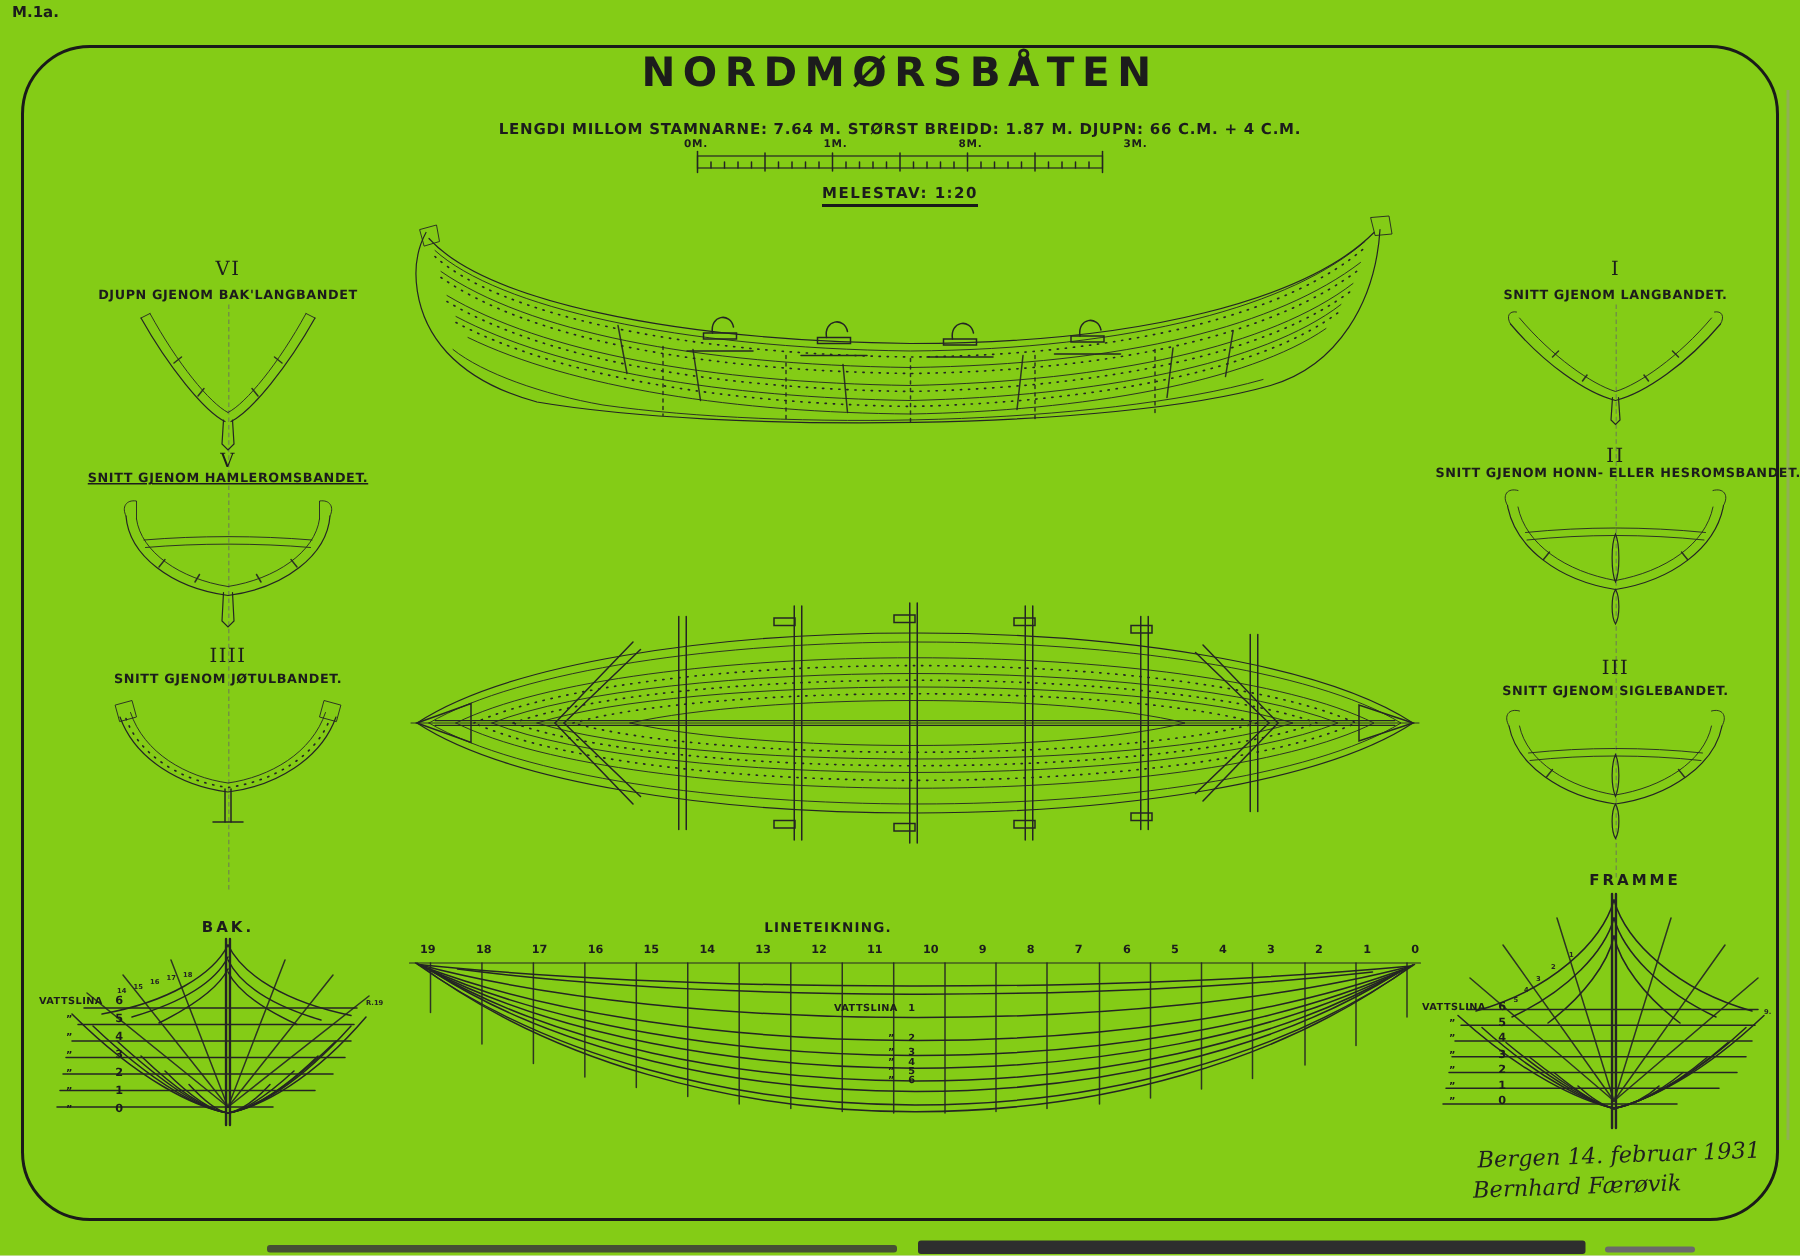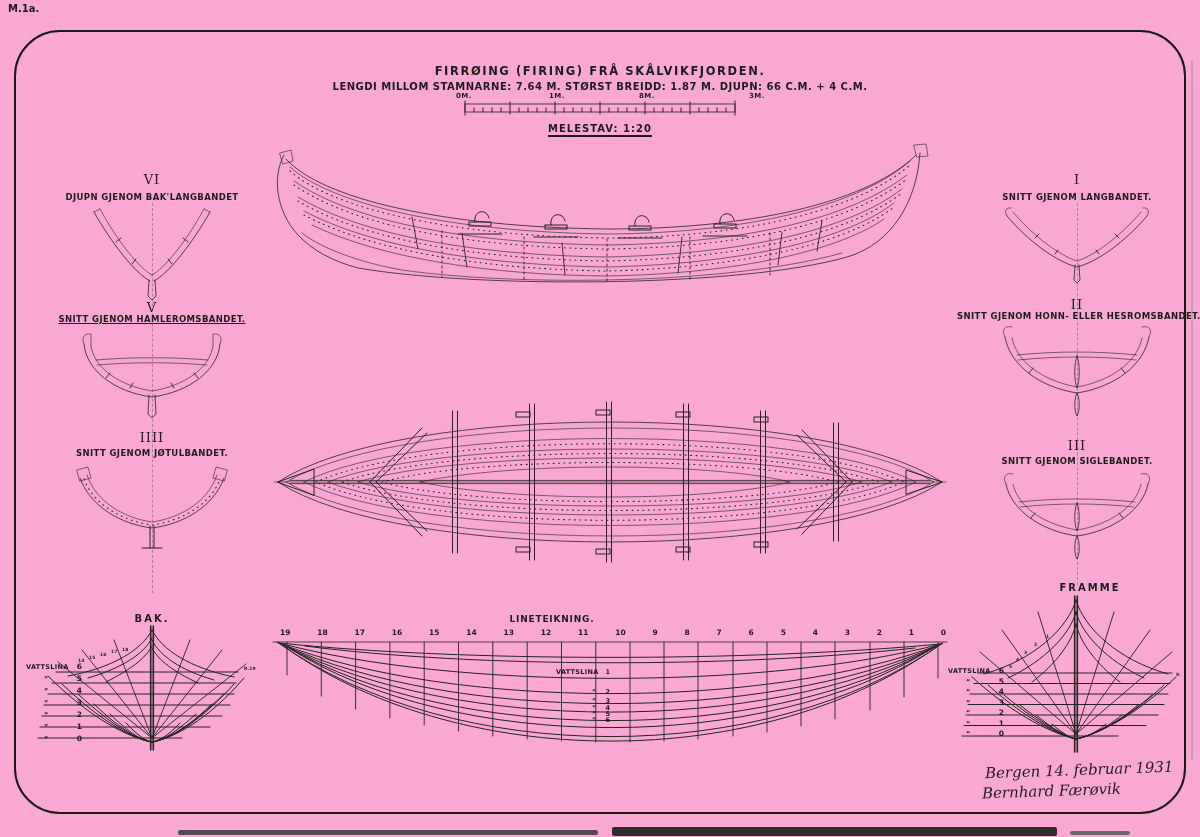--- a/index.html
+++ b/index.html
@@ -1,16 +1,16 @@
 <!DOCTYPE html>
 <html><head>
 <meta charset="utf-8">
 <style>
   html,body{margin:0;padding:0;background:#e8e6e2;}
-  #stage{position:relative;width:1200px;height:837px;background:#f9a8d4;overflow:hidden;
+  #stage{position:relative;width:1200px;height:837px;background:#84cc16;overflow:hidden;
          font-family:"DejaVu Sans",sans-serif;color:#1c1c1c;}
   .abs{position:absolute;}
   .sheet{border:2.5px solid #1a1a1a;border-radius:46px;}
   .ctr{text-align:center;}
   .title{font-size:27px;font-weight:bold;letter-spacing:5px;}
   .sub{font-size:11.5px;font-weight:bold;letter-spacing:1.6px;}
   .dims{font-size:10px;font-weight:bold;letter-spacing:.5px;}
   .scale-tick{font-size:7px;font-weight:bold;letter-spacing:.5px;}
   .scale-lbl{font-size:10px;font-weight:bold;letter-spacing:1px;border-bottom:2.5px solid #1a1a1a;padding-bottom:1px;}
   .numeral{font-family:"DejaVu Serif",serif;font-size:13px;letter-spacing:1px;}
@@ -35,21 +35,21 @@
 </style>
 </head>
 <body>
 
 <div id="stage">
 
   <div class="abs sheet" style="left:14px;top:30px;width:1168px;height:780px;"></div>
 
   <div class="abs" style="left:8px;top:3px;font-size:10px;font-weight:bold;">M.1a.</div>
 
-  <div class="abs ctr sub" style="left:300px;top:64px;width:600px;">FIRRØING (FIRING) FRÅ SKÅLVIKFJORDEN.</div>
+  <div class="abs ctr title" style="left:300px;top:33px;width:600px;">NORDMØRSBÅTEN</div>
   <div class="abs ctr dims" style="left:200px;top:81px;width:800px;">LENGDI MILLOM STAMNARNE: 7.64 M.  STØRST BREIDD: 1.87 M.  DJUPN: 66 C.M. + 4 C.M.</div>
 
   <div class="abs scale-tick" style="left:456px;top:92px;">0M.</div>
   <div class="abs scale-tick" style="left:549px;top:92px;">1M.</div>
   <div class="abs scale-tick" style="left:639px;top:92px;">8M.</div>
   <div class="abs scale-tick" style="left:727px;top:92px;margin-left:22px;">3M.</div>
   <svg class="abs" style="left:463px;top:100px;" width="276" height="16" viewBox="0 0 276 16">
     <rect x="2" y="4" width="270" height="8" class="med"></rect>
     <g class="thin">
       <line x1="11" y1="8" x2="11" y2="12"></line>

